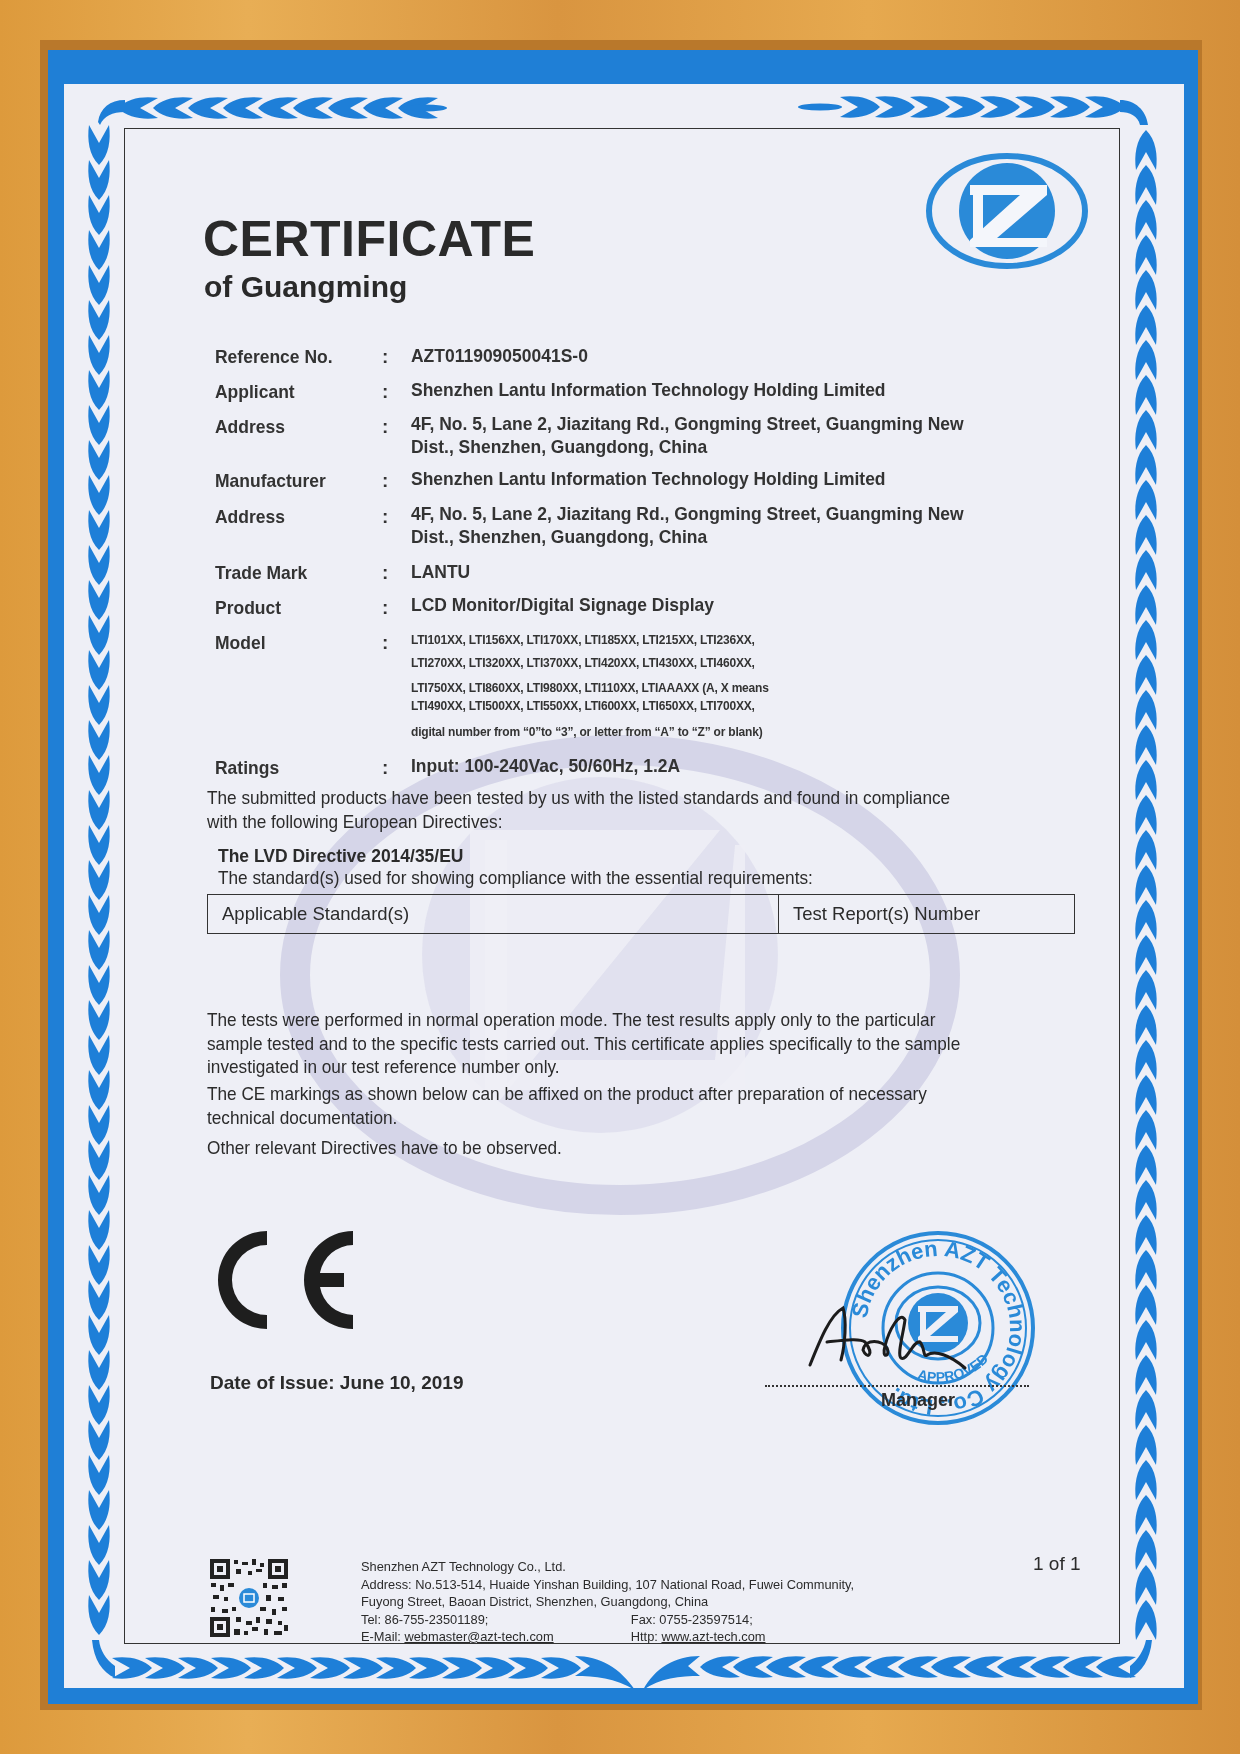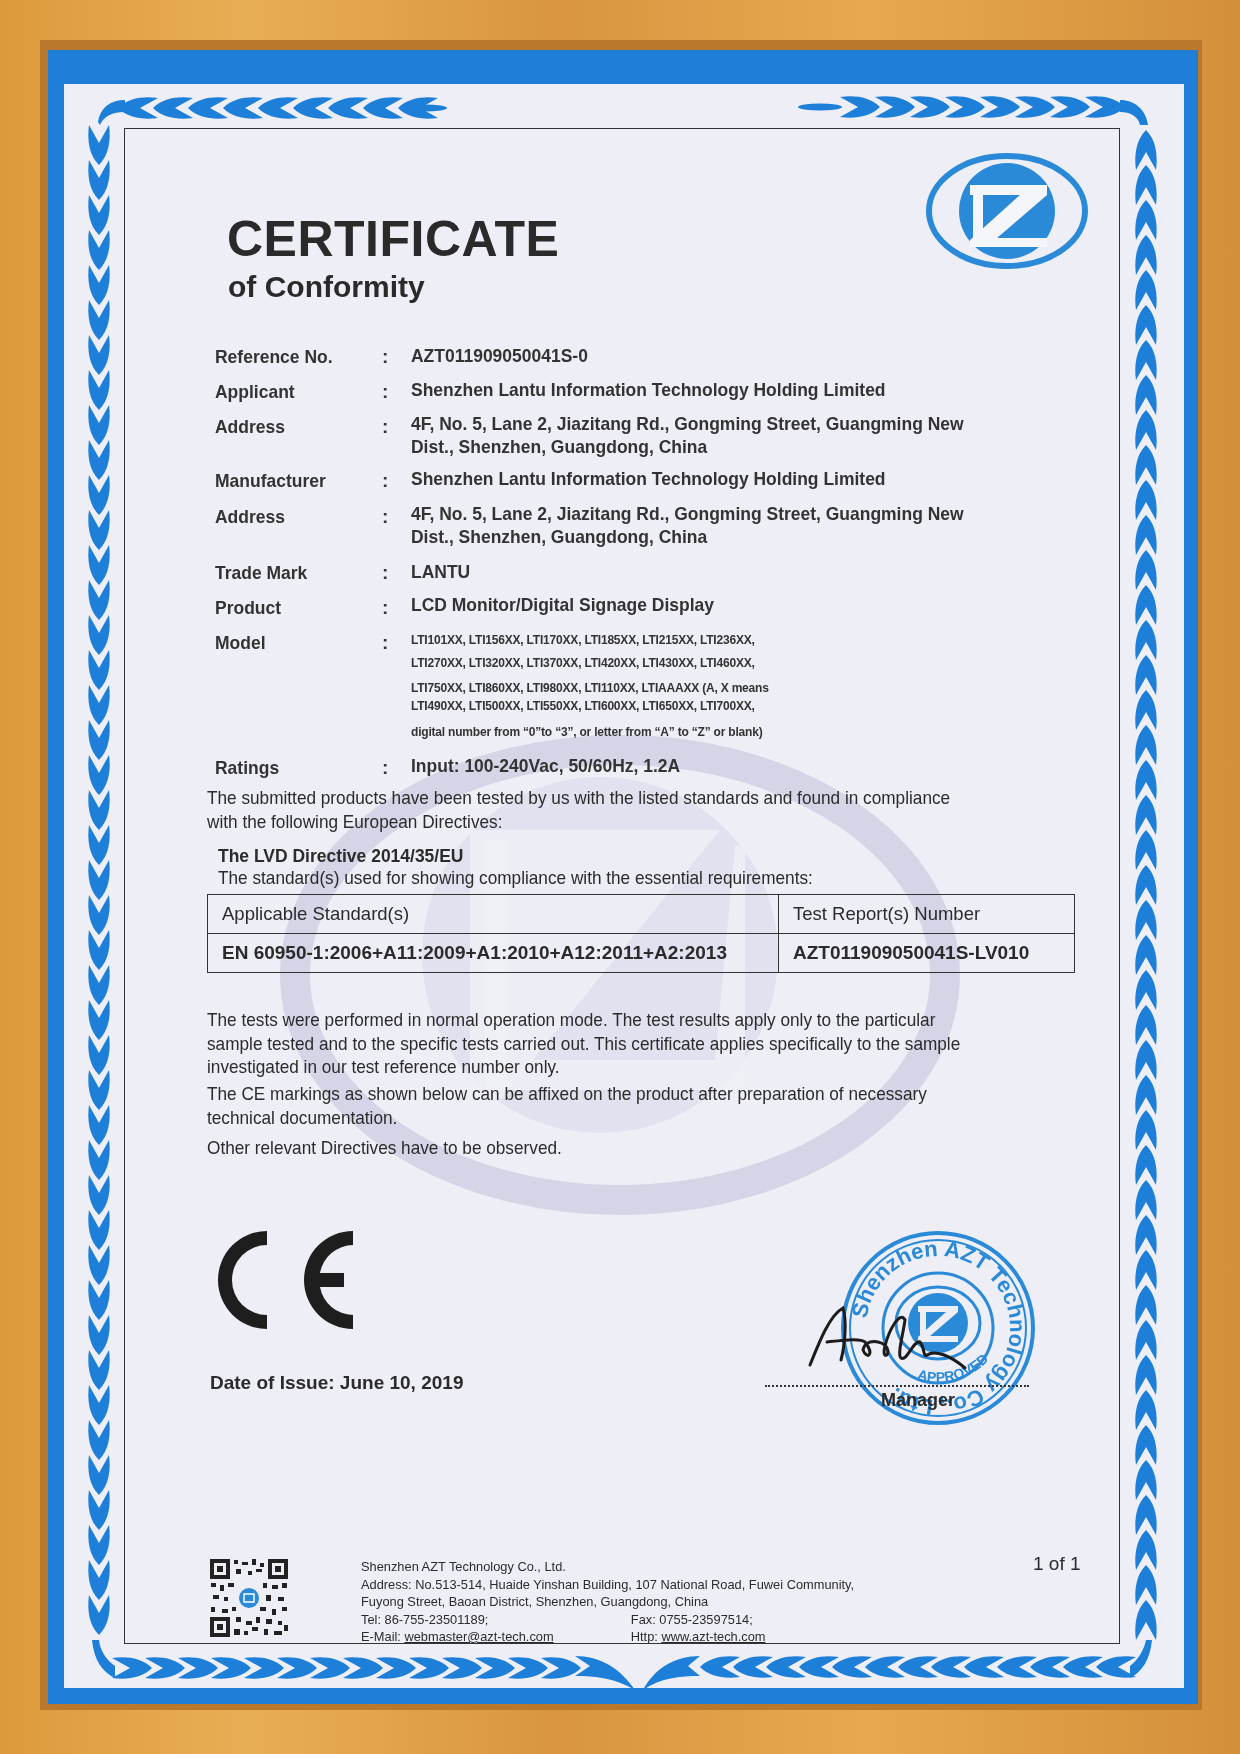--- a/index.html
+++ b/index.html
@@ -25,21 +25,21 @@
     background: #eeeff6;
   }
   .inner-border {
     position: absolute; left: 124px; top: 128px; width: 996px; height: 1516px;
     border: 1.5px solid #333;
     box-sizing: border-box;
   }
   .chev-svg { position: absolute; left: 0; top: 0; }
   .watermark { position: absolute; left: 0; top: 0; pointer-events: none; }
 
-  .text { position: absolute; color: #262626; margin-left: 24px; }
+  .text { position: absolute; color: #262626; }
   .title {
     left: 203px; top: 210px; font-size: 50px; font-weight: bold; letter-spacing: 0.5px; color: #2a2a2a;
   }
   .subtitle {
     left: 204px; top: 270px; font-size: 30px; font-weight: bold; color: #2a2a2a;
   }
   .field-label {
     position: absolute; left: 215px; font-size: 19px; font-weight: bold; color: #333;
     transform: scaleX(0.92); transform-origin: left;
   }
@@ -279,21 +279,21 @@
 <div class="inner-border"></div>
 
 <svg class="logo" width="165" height="122" viewBox="0 0 165 122">
   <ellipse cx="82" cy="61" rx="78" ry="55" fill="none" stroke="#2a8ad8" stroke-width="6"></ellipse>
   <circle cx="82" cy="61" r="48" fill="#2a8ad8"></circle>
   <polygon points="45,37 120,37 120,46 70,93 45,93 45,40 54,40 54,84 64,84 108,46 54,46 54,37" fill="#ffffff" opacity="0"></polygon>
   <path d="M45,35 L122,35 L122,45 L72,88 L122,88 L122,97 L45,97 L45,90 L95,45 L58,45 L58,88 L48,88 L48,45 L45,45 Z" fill="#f4f6fb"></path>
 </svg>
 
 <div class="text title">CERTIFICATE</div>
-<div class="text subtitle">of Conformity</div>
+<div class="text subtitle">of Guangming</div>
 
 <div>
   <div class="field-label" style="top:346px">Reference No.</div>
   <div class="field-colon" style="top:346px">:</div>
   <div class="field-value" style="top:344px">AZT011909050041S-0</div>
 </div>
 <div>
   <div class="field-label" style="top:381px">Applicant</div>
   <div class="field-colon" style="top:381px">:</div>
   <div class="field-value" style="top:378px">Shenzhen Lantu Information Technology Holding Limited</div>
@@ -344,24 +344,20 @@
 <div class="para" style="top:810px">with the following European Directives:</div>
 
 <div class="directive-title">The LVD Directive 2014/35/EU</div>
 <div class="directive-sub">The standard(s) used for showing compliance with the essential requirements:</div>
 
 <table class="std">
   <tbody>
       <tr>
     <td class="c1">Applicable Standard(s)</td>
     <td>Test Report(s) Number</td>
-  </tr>
-  <tr class="body">
-    <td class="c1">EN 60950-1:2006+A11:2009+A1:2010+A12:2011+A2:2013</td>
-    <td>AZT011909050041S-LV010</td>
   </tr>
 </tbody>
   </table>
 
 <div class="para" style="top:1008px">The tests were performed in normal operation mode. The test results apply only to the particular</div>
 <div class="para" style="top:1032px">sample tested and to the specific tests carried out. This certificate applies specifically to the sample</div>
 <div class="para" style="top:1055px">investigated in our test reference number only.</div>
 <div class="para" style="top:1082px">The CE markings as shown below can be affixed on the product after preparation of necessary</div>
 <div class="para" style="top:1106px">technical documentation.</div>
 <div class="para" style="top:1136px">Other relevant Directives have to be observed.</div>

